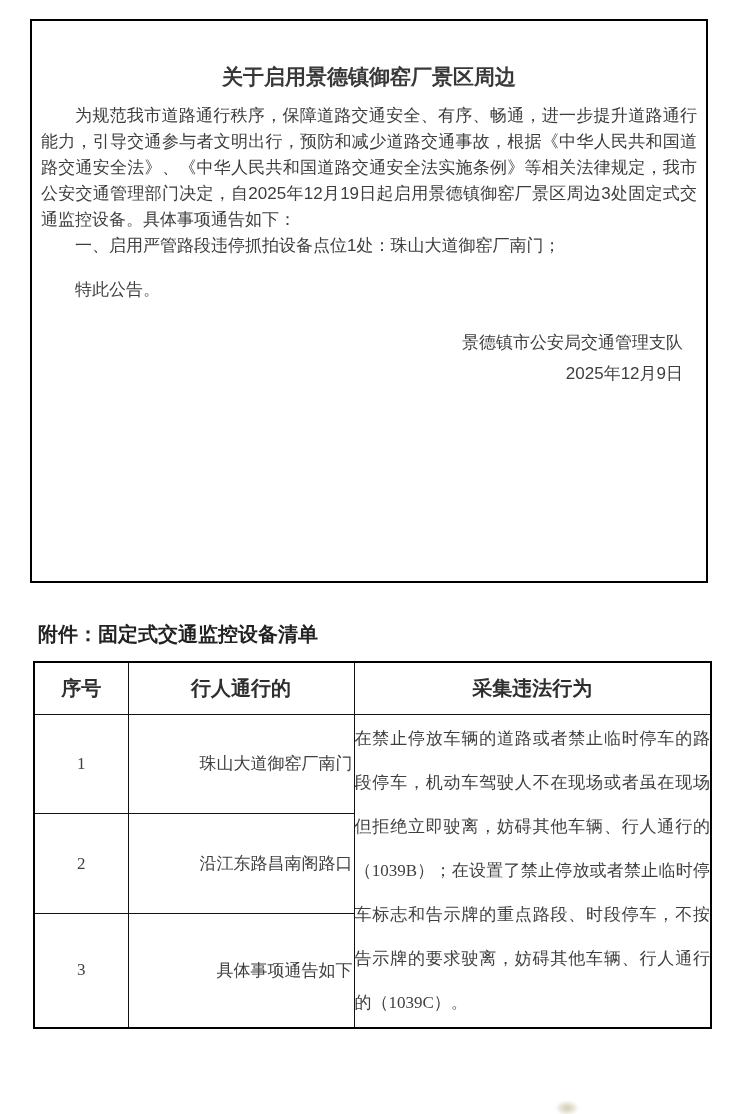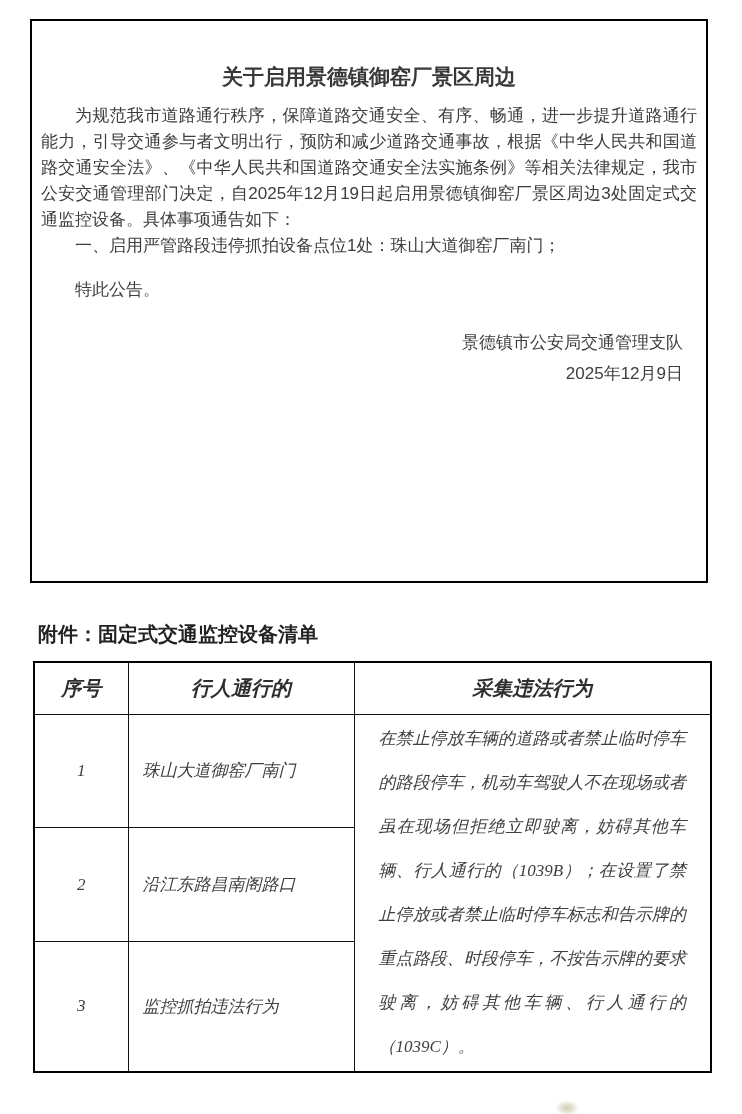--- a/index.html
+++ b/index.html
@@ -82,43 +82,43 @@
     table-layout: fixed;
     font-family: "Liberation Serif", serif;
     color: #3f3f3f;
     background: #ffffff;
   }
   table.device-table td, table.device-table th {
     border: 1.5px solid #111111;
     box-sizing: border-box;
     background: #ffffff;
   }
-  table.device-table { border: 2px solid #000000; font-style: italic; }
+  table.device-table { border: 2px solid #000000; }
   th.hdr {
     height: 52px;
     font-size: 20px;
     font-weight: bold;
     text-align: center;
     vertical-align: middle;
     color: #2e2e2e;
   }
   td.no-cell {
     text-align: center;
     vertical-align: middle;
     font-size: 17px;
   }
   td.loc-cell {
-    text-align: left;
+    text-align: right;
     vertical-align: middle;
     padding-left: 14px;
     font-size: 17px;
   }
   td.violation-cell {
     vertical-align: middle;
-    padding: 2px 24px;
+    padding: 2px 0;
     font-size: 17px;
     line-height: 44px;
     text-align: justify;
   }
   tr.row-1 td { height: 98px; }
   tr.row-2 td { height: 98px; }
   tr.row-3 td { height: 112px; }
 
   
   .watermark-fragment {
@@ -169,18 +169,18 @@
       <td class="no-cell">1</td>
       <td class="loc-cell">珠山大道御窑厂南门</td>
       <td class="violation-cell" rowspan="3">在禁止停放车辆的道路或者禁止临时停车的路段停车，机动车驾驶人不在现场或者虽在现场但拒绝立即驶离，妨碍其他车辆、行人通行的（1039B）；在设置了禁止停放或者禁止临时停车标志和告示牌的重点路段、时段停车，不按告示牌的要求驶离，妨碍其他车辆、行人通行的（1039C）。</td>
     </tr>
     <tr class="row-2">
       <td class="no-cell">2</td>
       <td class="loc-cell">沿江东路昌南阁路口</td>
     </tr>
     <tr class="row-3">
       <td class="no-cell">3</td>
-      <td class="loc-cell">监控抓拍违法行为</td>
+      <td class="loc-cell">具体事项通告如下</td>
     </tr>
   </tbody>
 </table>
 
 <div class="watermark-fragment"></div>
 
 </body></html>

